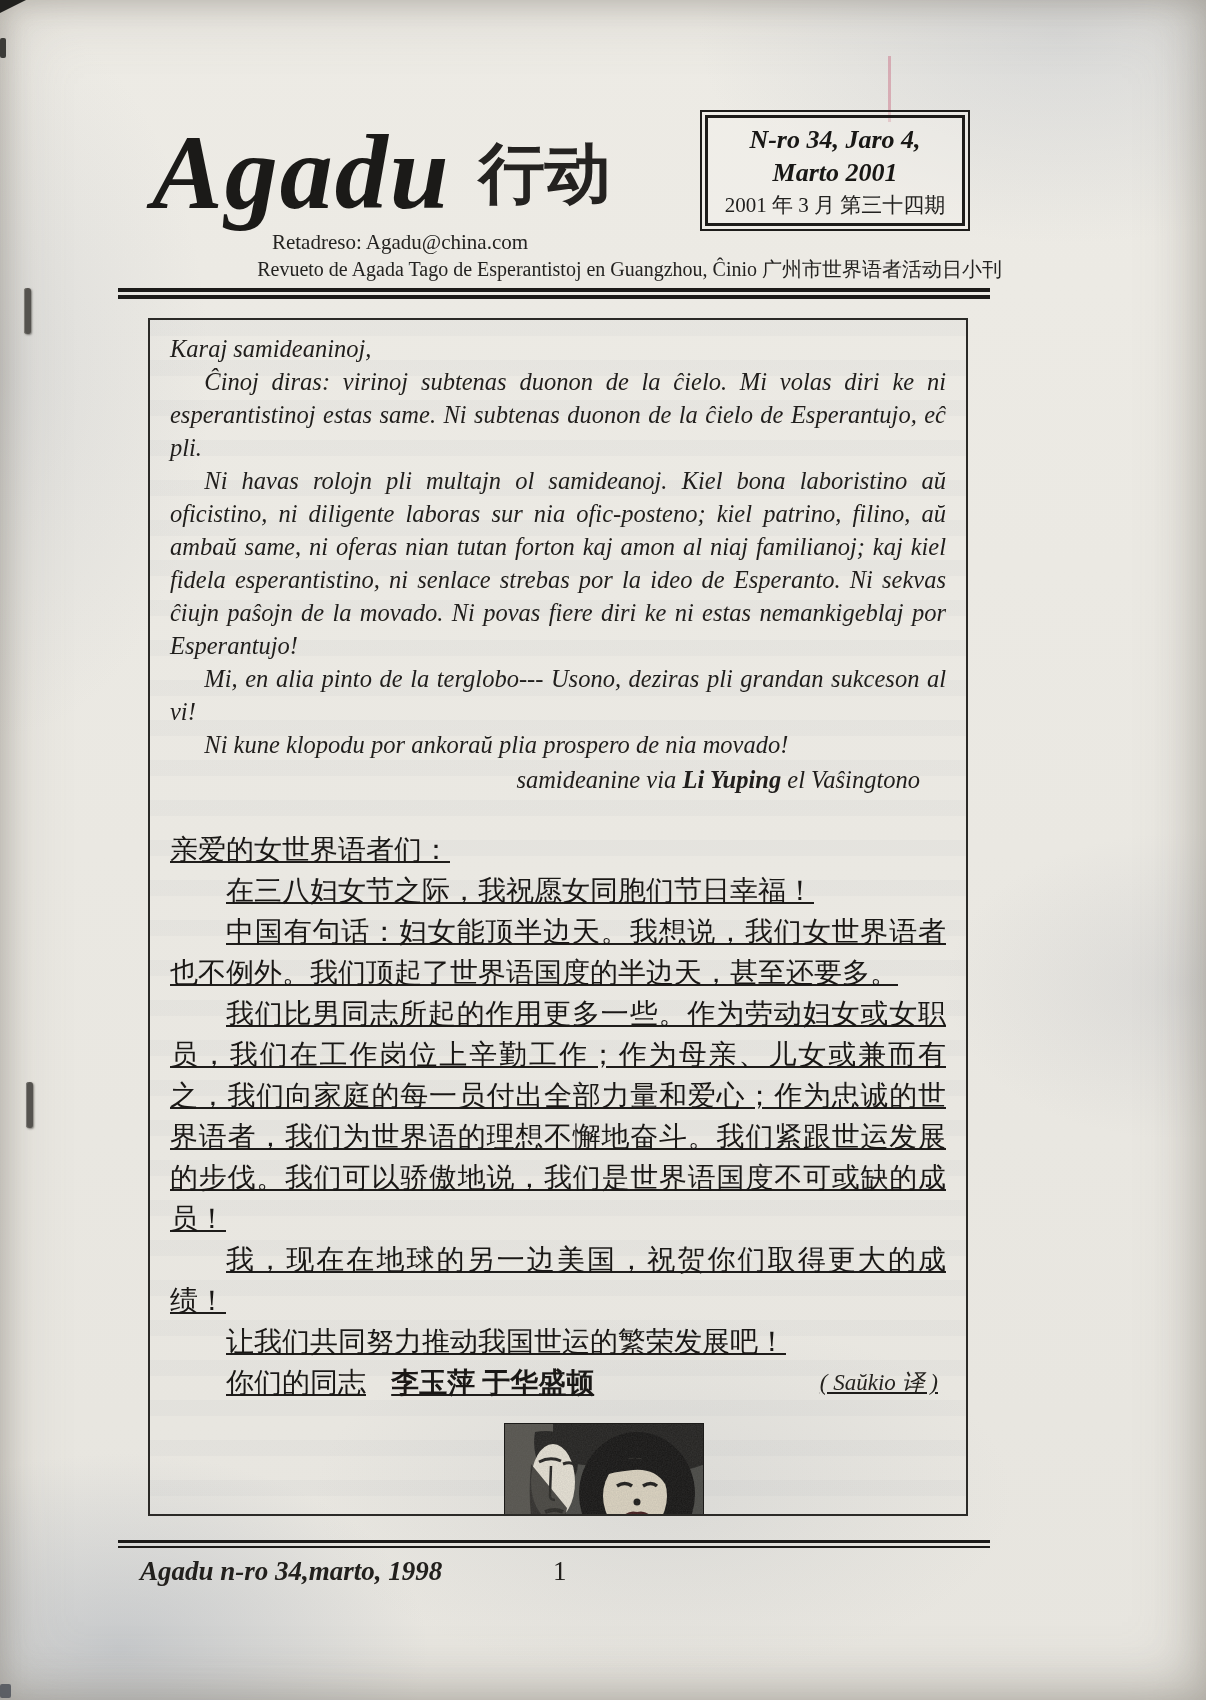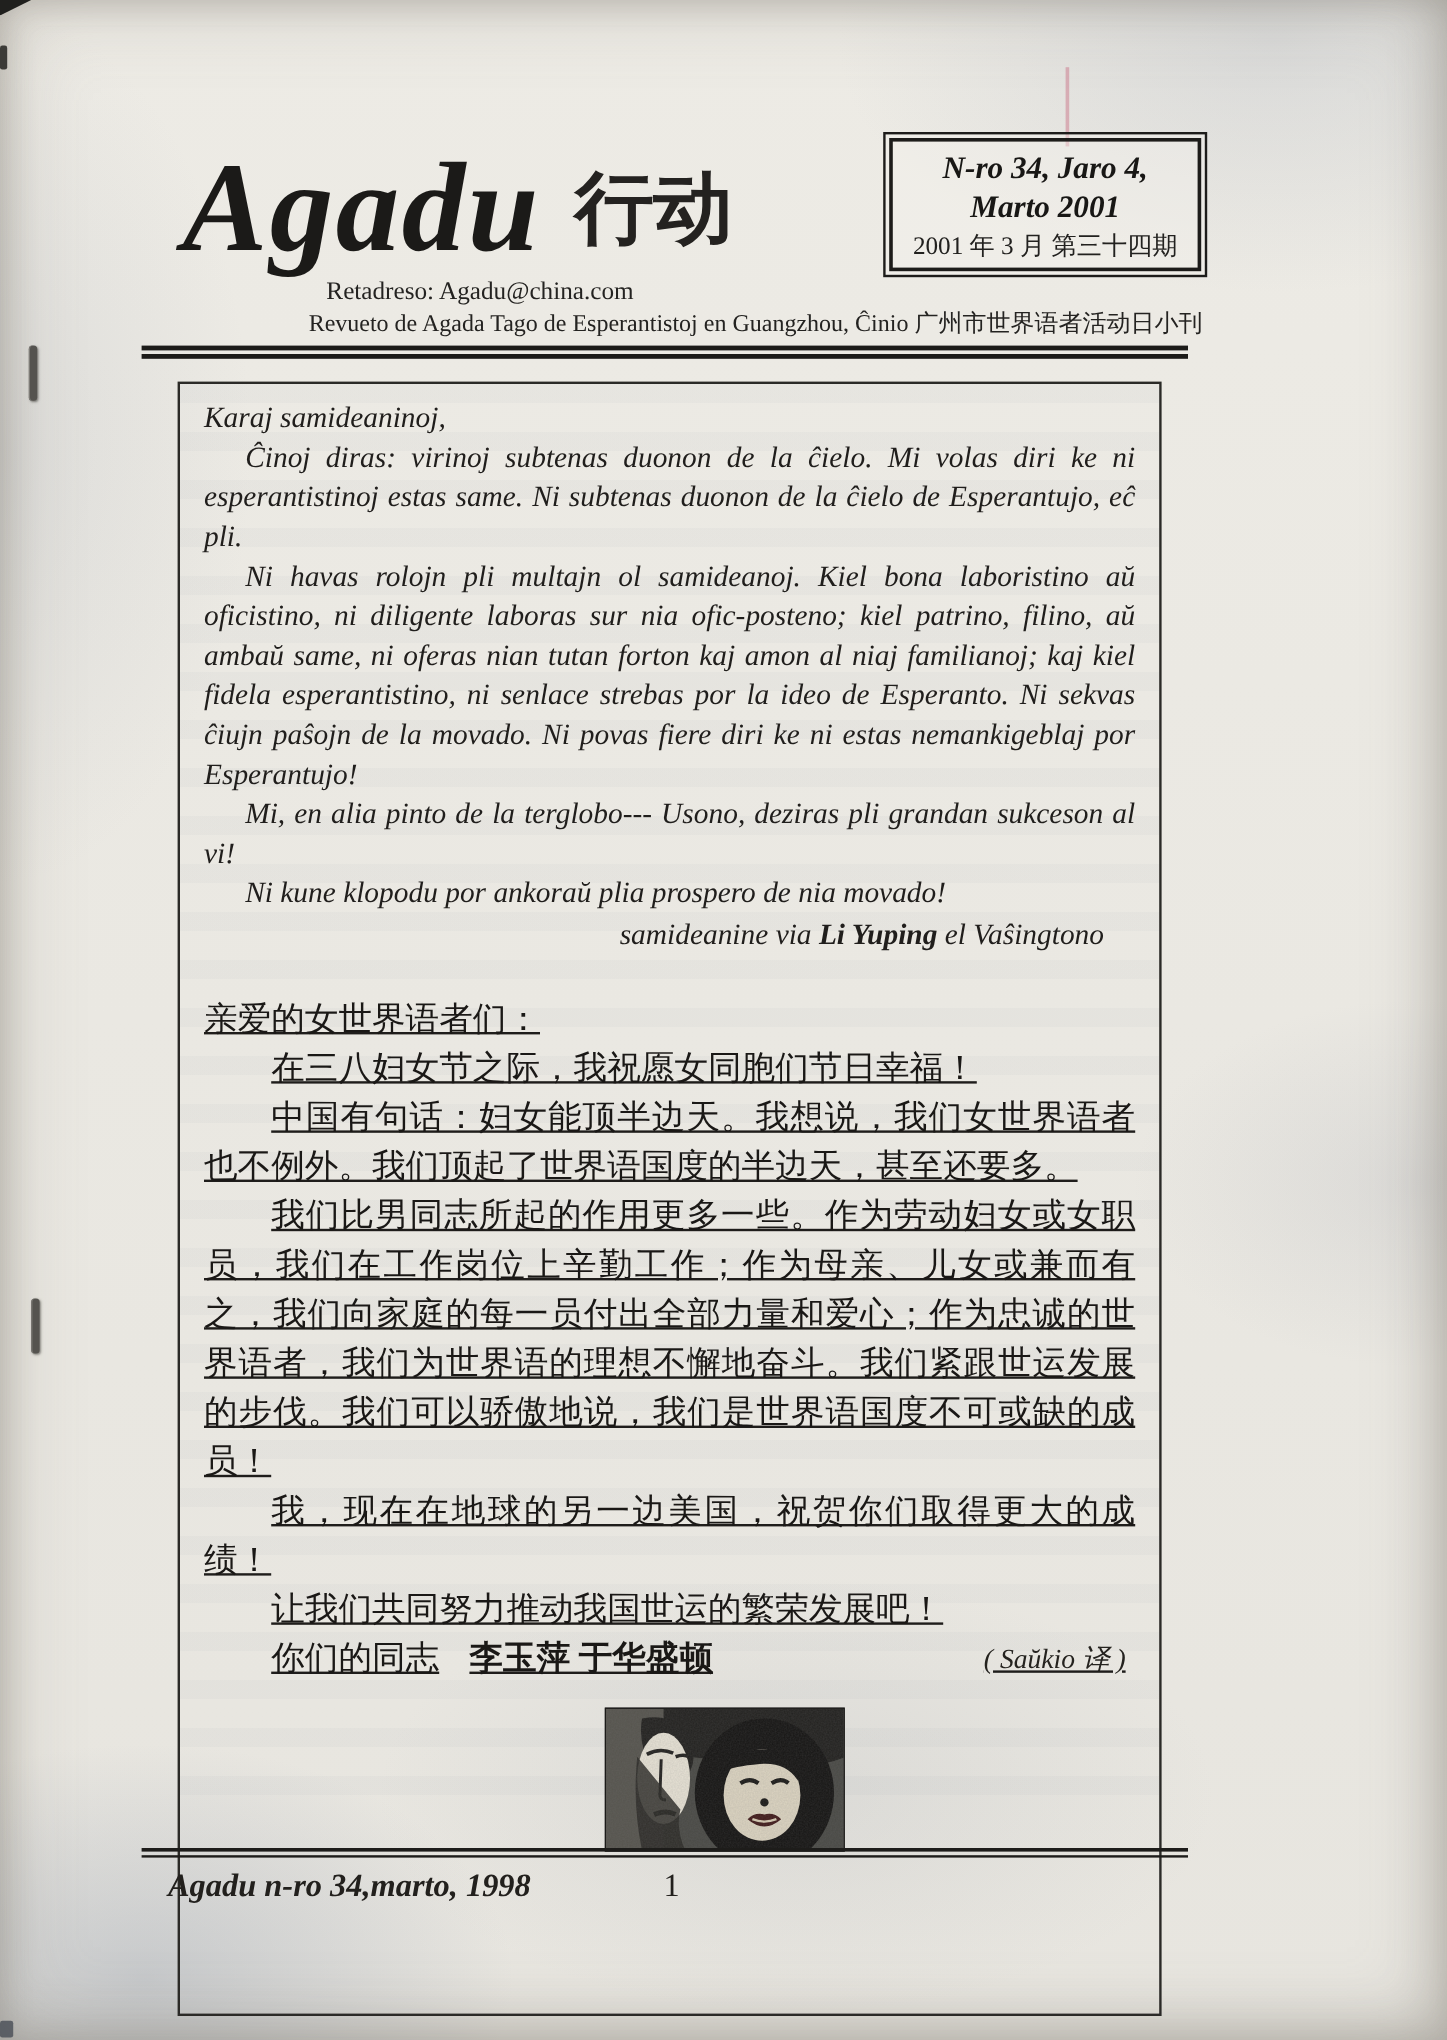--- a/index.html
+++ b/index.html
@@ -28,29 +28,29 @@
   .staple{position:absolute;width:7px;height:46px;background:#55534f;border-radius:3px;box-shadow:1px 1px 2px rgba(60,58,54,.6), inset 1px 0 0 #7d7b76;}
   .staple.s1{left:24px;top:288px;}
   .staple.s2{left:26px;top:1082px;}
   .ghost-lines{position:absolute;left:150px;top:320px;width:816px;height:1196px;pointer-events:none;
     background:repeating-linear-gradient(180deg, rgba(130,140,155,.05) 0 16px, transparent 16px 40px);}
   
   .masthead{position:absolute;left:0;top:0;width:100%;height:288px;}
   .title-row{position:absolute;left:152px;top:112px;white-space:nowrap;}
   .title-latin{font-size:106px;font-weight:bold;font-style:italic;letter-spacing:2px;color:#1b1a18;margin-top:42px;}
   .title-cjk{font-size:66px;font-weight:bold;margin-left:28px;color:#242220;vertical-align:12px;}
-  .issue-box{position:absolute;left:700px;top:110px;width:270px;border:2px solid #1d1c1a;padding:3px;background:rgba(245,243,238,.4);margin-left:36px;}
+  .issue-box{position:absolute;left:700px;top:110px;width:270px;border:2px solid #1d1c1a;padding:3px;background:rgba(245,243,238,.4);}
   .issue-box-inner{border:3px solid #1d1c1a;padding:6px 4px 4px;text-align:center;}
   .issue-line-eo{font-size:26px;font-weight:bold;font-style:italic;line-height:1.25;color:#181715;}
   .issue-line-zh{font-size:21px;line-height:1.35;margin-top:2px;color:#22211f;}
   .retadreso{position:absolute;left:150px;top:230px;width:500px;text-align:center;font-size:21px;color:#242321;}
   .subtitle{position:absolute;left:128px;top:256px;width:874px;text-align:right;font-size:20px;color:#242321;white-space:nowrap;}
   .rule-double{position:absolute;left:118px;top:288px;width:872px;height:11px;border-top:4px solid #1c1b19;border-bottom:4px solid #1c1b19;}
   
-  .letter-box{position:absolute;left:148px;top:318px;width:820px;height:1362px;border:2px solid #2b2a27;padding:12px 20px 0 20px;overflow:hidden;}
+  .letter-box{position:absolute;left:148px;top:318px;width:820px;height:1198px;border:2px solid #2b2a27;padding:12px 20px 0 20px;overflow:hidden;}
   .eo{font-size:24.5px;font-style:italic;line-height:33px;text-align:justify;margin:0;color:#201e1c;}
   .eo.indent{text-indent:1.4em;}
   .eo-signature{font-size:24.5px;font-style:italic;line-height:33px;text-align:right;margin:2px 26px 0 0;color:#201e1c;}
   .eo-signature b{font-style:italic;}
   .zh-block{margin-top:33px;text-decoration:underline;}
   .zh{font-size:28px;line-height:41px;text-align:justify;margin:0;color:#1a1816;}
   .zh.indent{text-indent:2em;}
   .zh-sign-row{display:flex;justify-content:space-between;align-items:flex-start;padding-left:2em;padding-right:8px;font-size:28px;line-height:41px;color:#1a1816;}
   .zh-sign-names{font-weight:bold;margin-left:.9em;}
   .translator{font-size:23px;font-style:italic;color:#25231f;}

